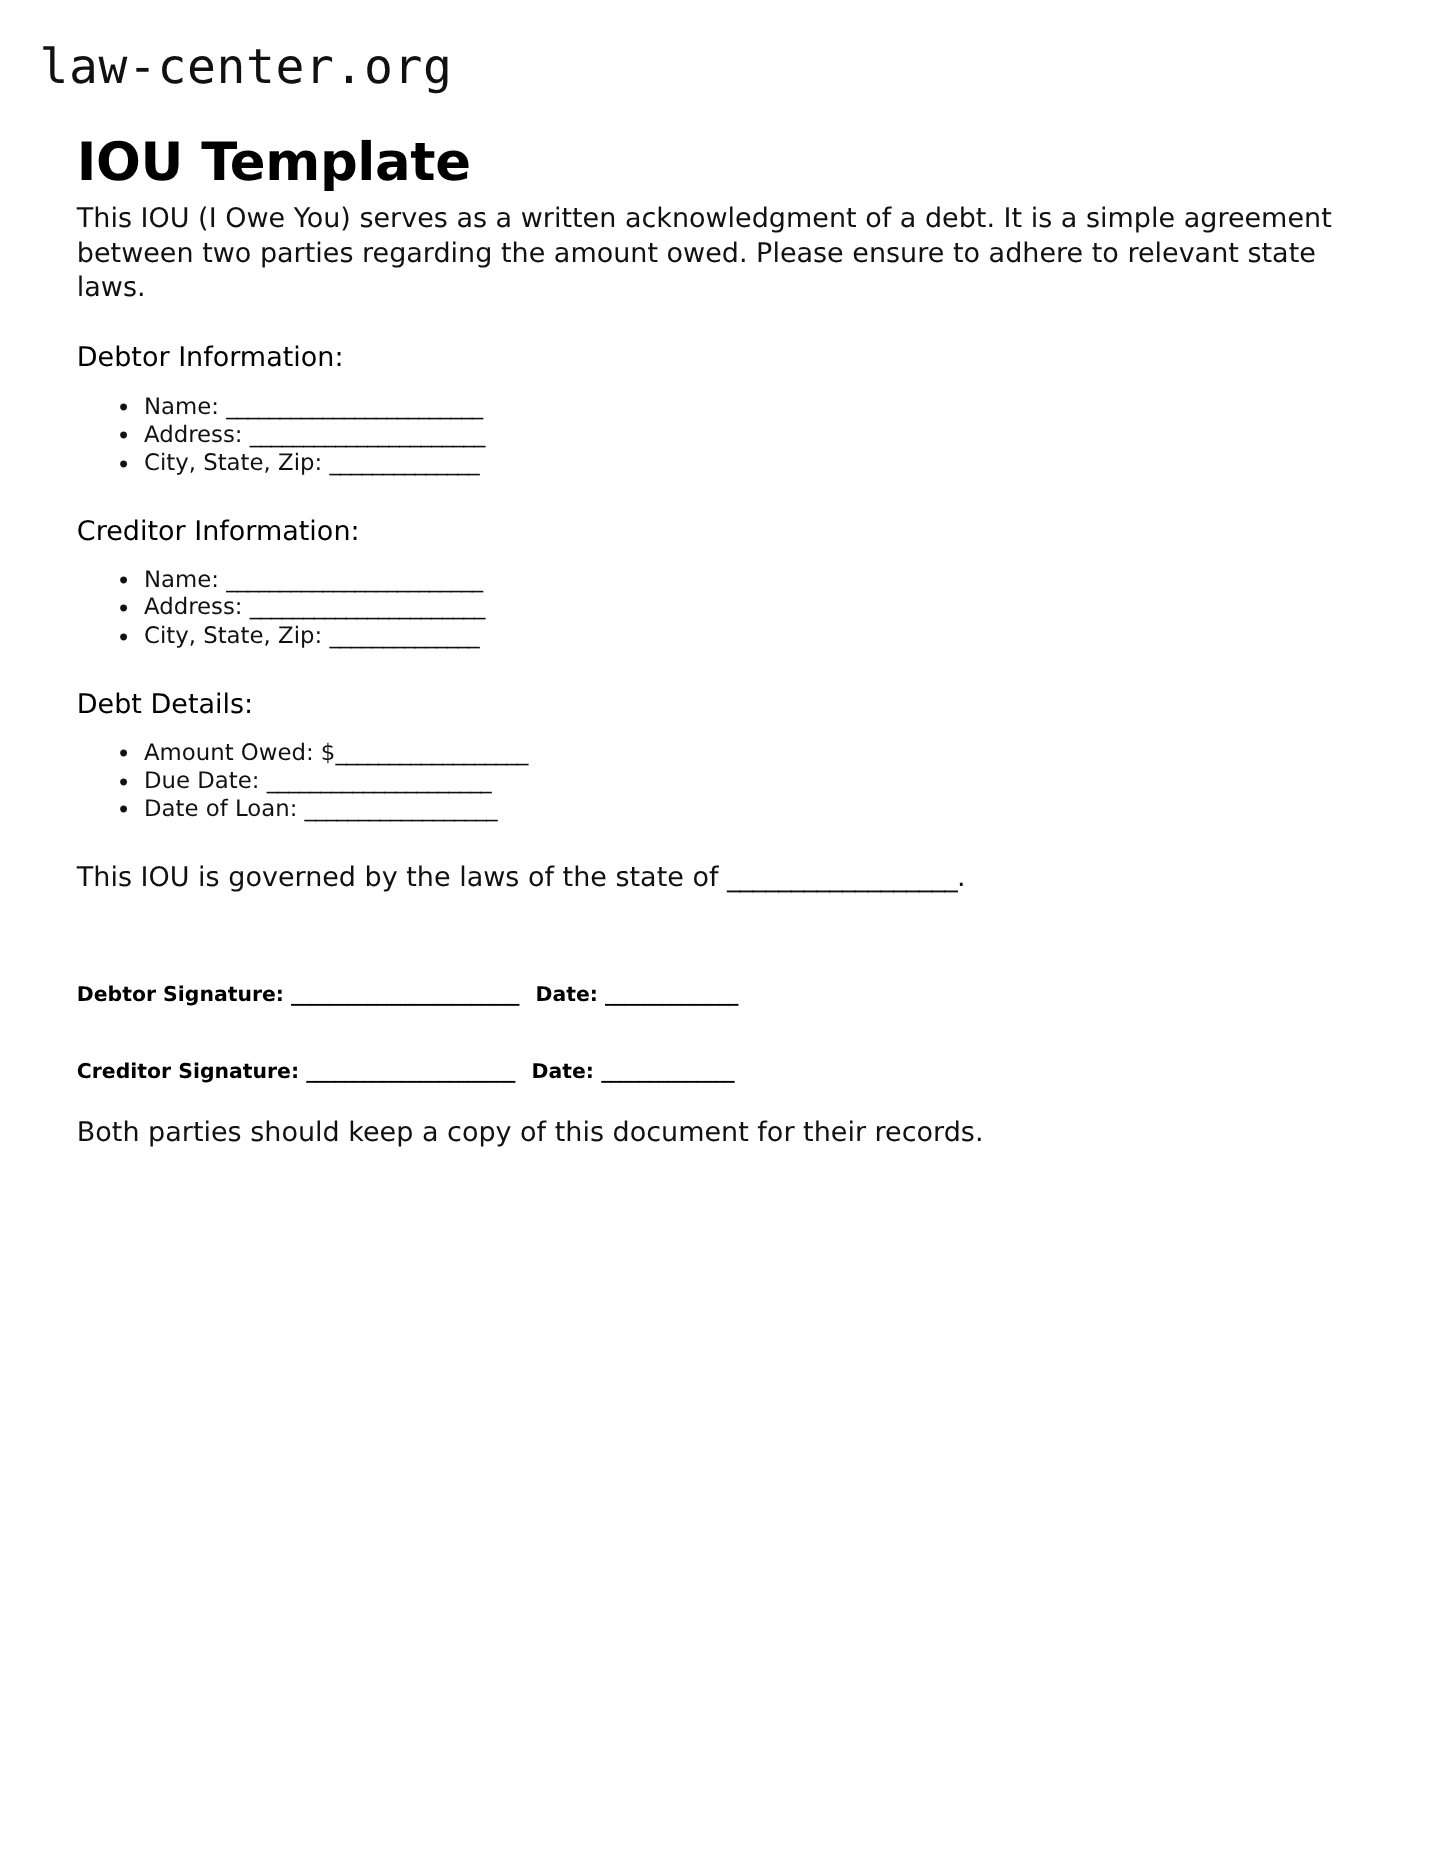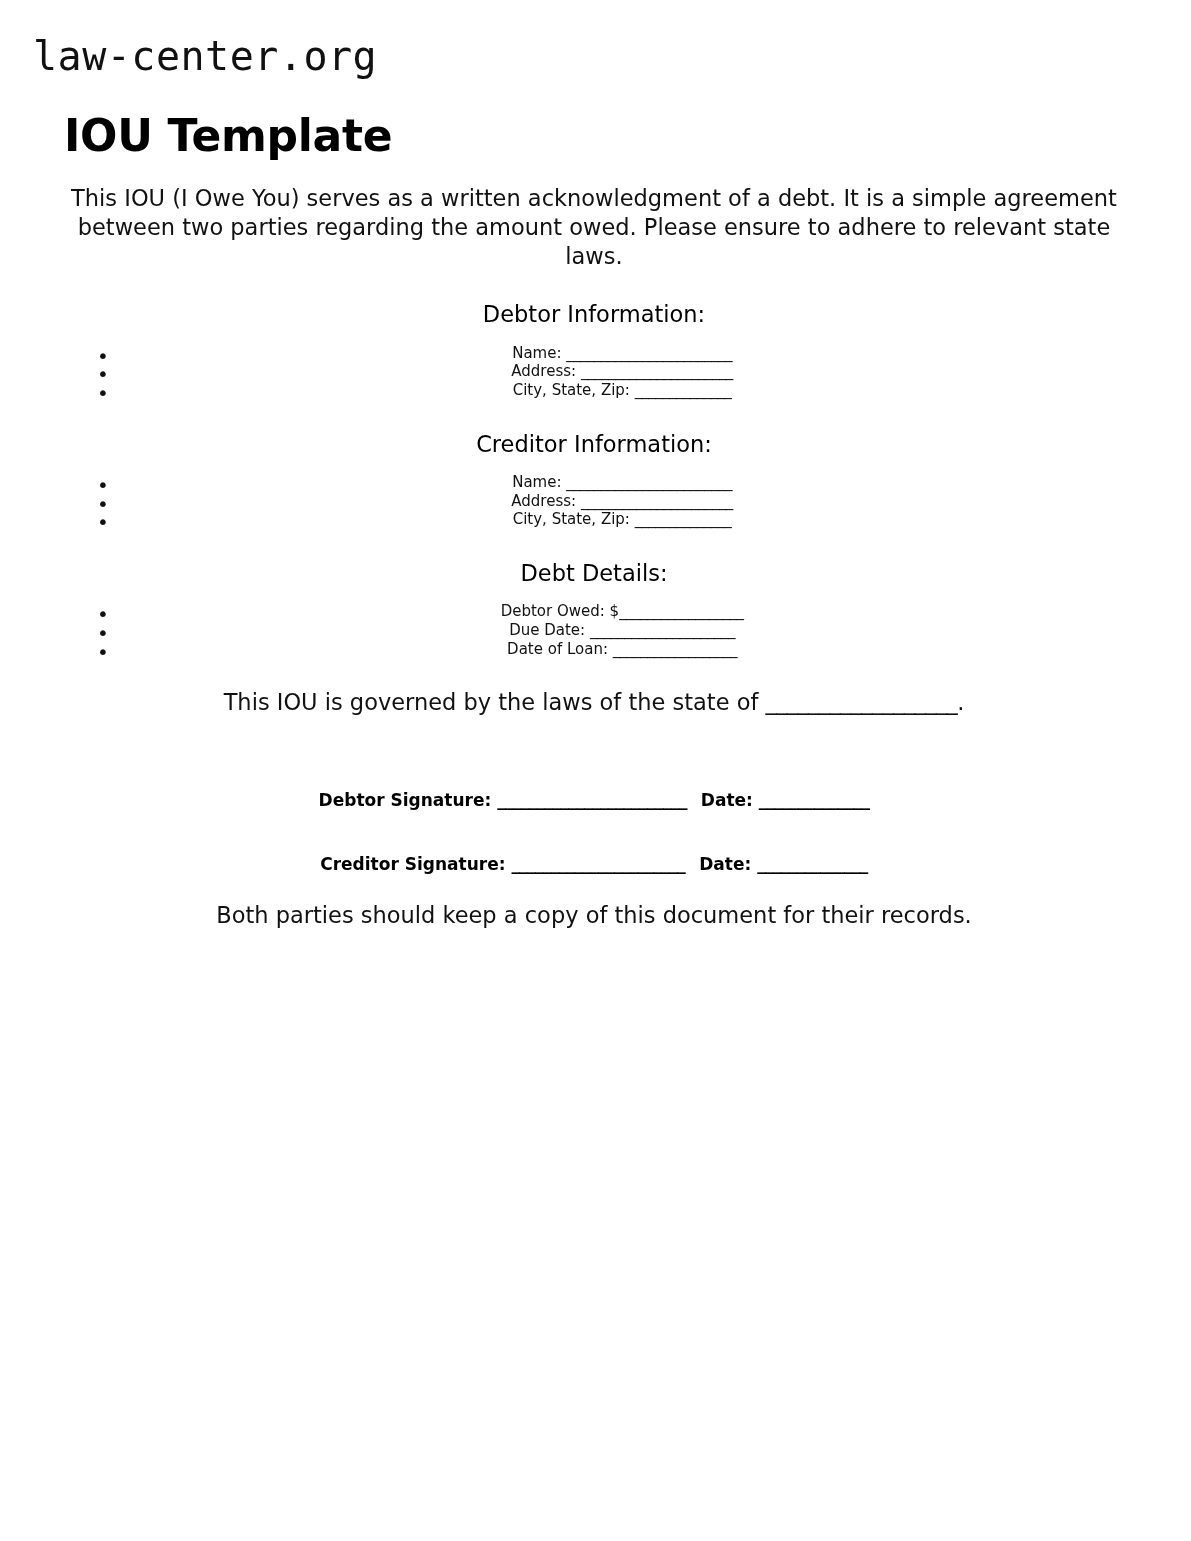--- a/index.html
+++ b/index.html
@@ -47,23 +47,22 @@
     line-height: 1.05;
     letter-spacing: -0.3px;
     color: #000000;
     white-space: nowrap;
   }
 
   
   .content {
     position: absolute;
     left: 64px;
-    top: 184px;
+    top: 168px;
     width: 1060px;
-    text-align: center;
   }
 
   p.para {
     margin: 0 0 0 0;
     font-size: 22.5px;
     line-height: 1.28;
     color: #111111;
     font-weight: 400;
   }
 
@@ -75,21 +74,21 @@
     color: #000000;
   }
 
   ul.field-list {
     margin: 14px 0 0 0;
     padding: 0 0 0 56px;
     list-style: none;
   }
   ul.field-list li {
     position: relative;
-    font-size: 15px;
+    font-size: 19px;
     line-height: 1.245;
     color: #111111;
     white-space: nowrap;
   }
   ul.field-list li::before {
     content: "\2022";
     position: absolute;
     left: -23px;
     top: 0;
     font-size: 20px;
@@ -137,21 +136,21 @@
 
     <h2 class="section-heading">Creditor Information:</h2>
     <ul class="field-list">
       <li><span>Name: </span><span class="blank">________________________</span></li>
       <li><span>Address: </span><span class="blank">______________________</span></li>
       <li><span>City, State, Zip: </span><span class="blank">______________</span></li>
     </ul>
 
     <h2 class="section-heading">Debt Details:</h2>
     <ul class="field-list">
-      <li><span>Debtor Owed: $</span><span class="blank">__________________</span></li>
+      <li><span>Amount Owed: $</span><span class="blank">__________________</span></li>
       <li><span>Due Date: </span><span class="blank">_____________________</span></li>
       <li><span>Date of Loan: </span><span class="blank">__________________</span></li>
     </ul>
 
     <div class="gap-lg"></div>
 
     <p class="para"><span>This IOU is governed by the laws of the state of </span><span class="blank">__________________</span><span>.</span></p>
 
     <div class="gap-md"></div>
 

